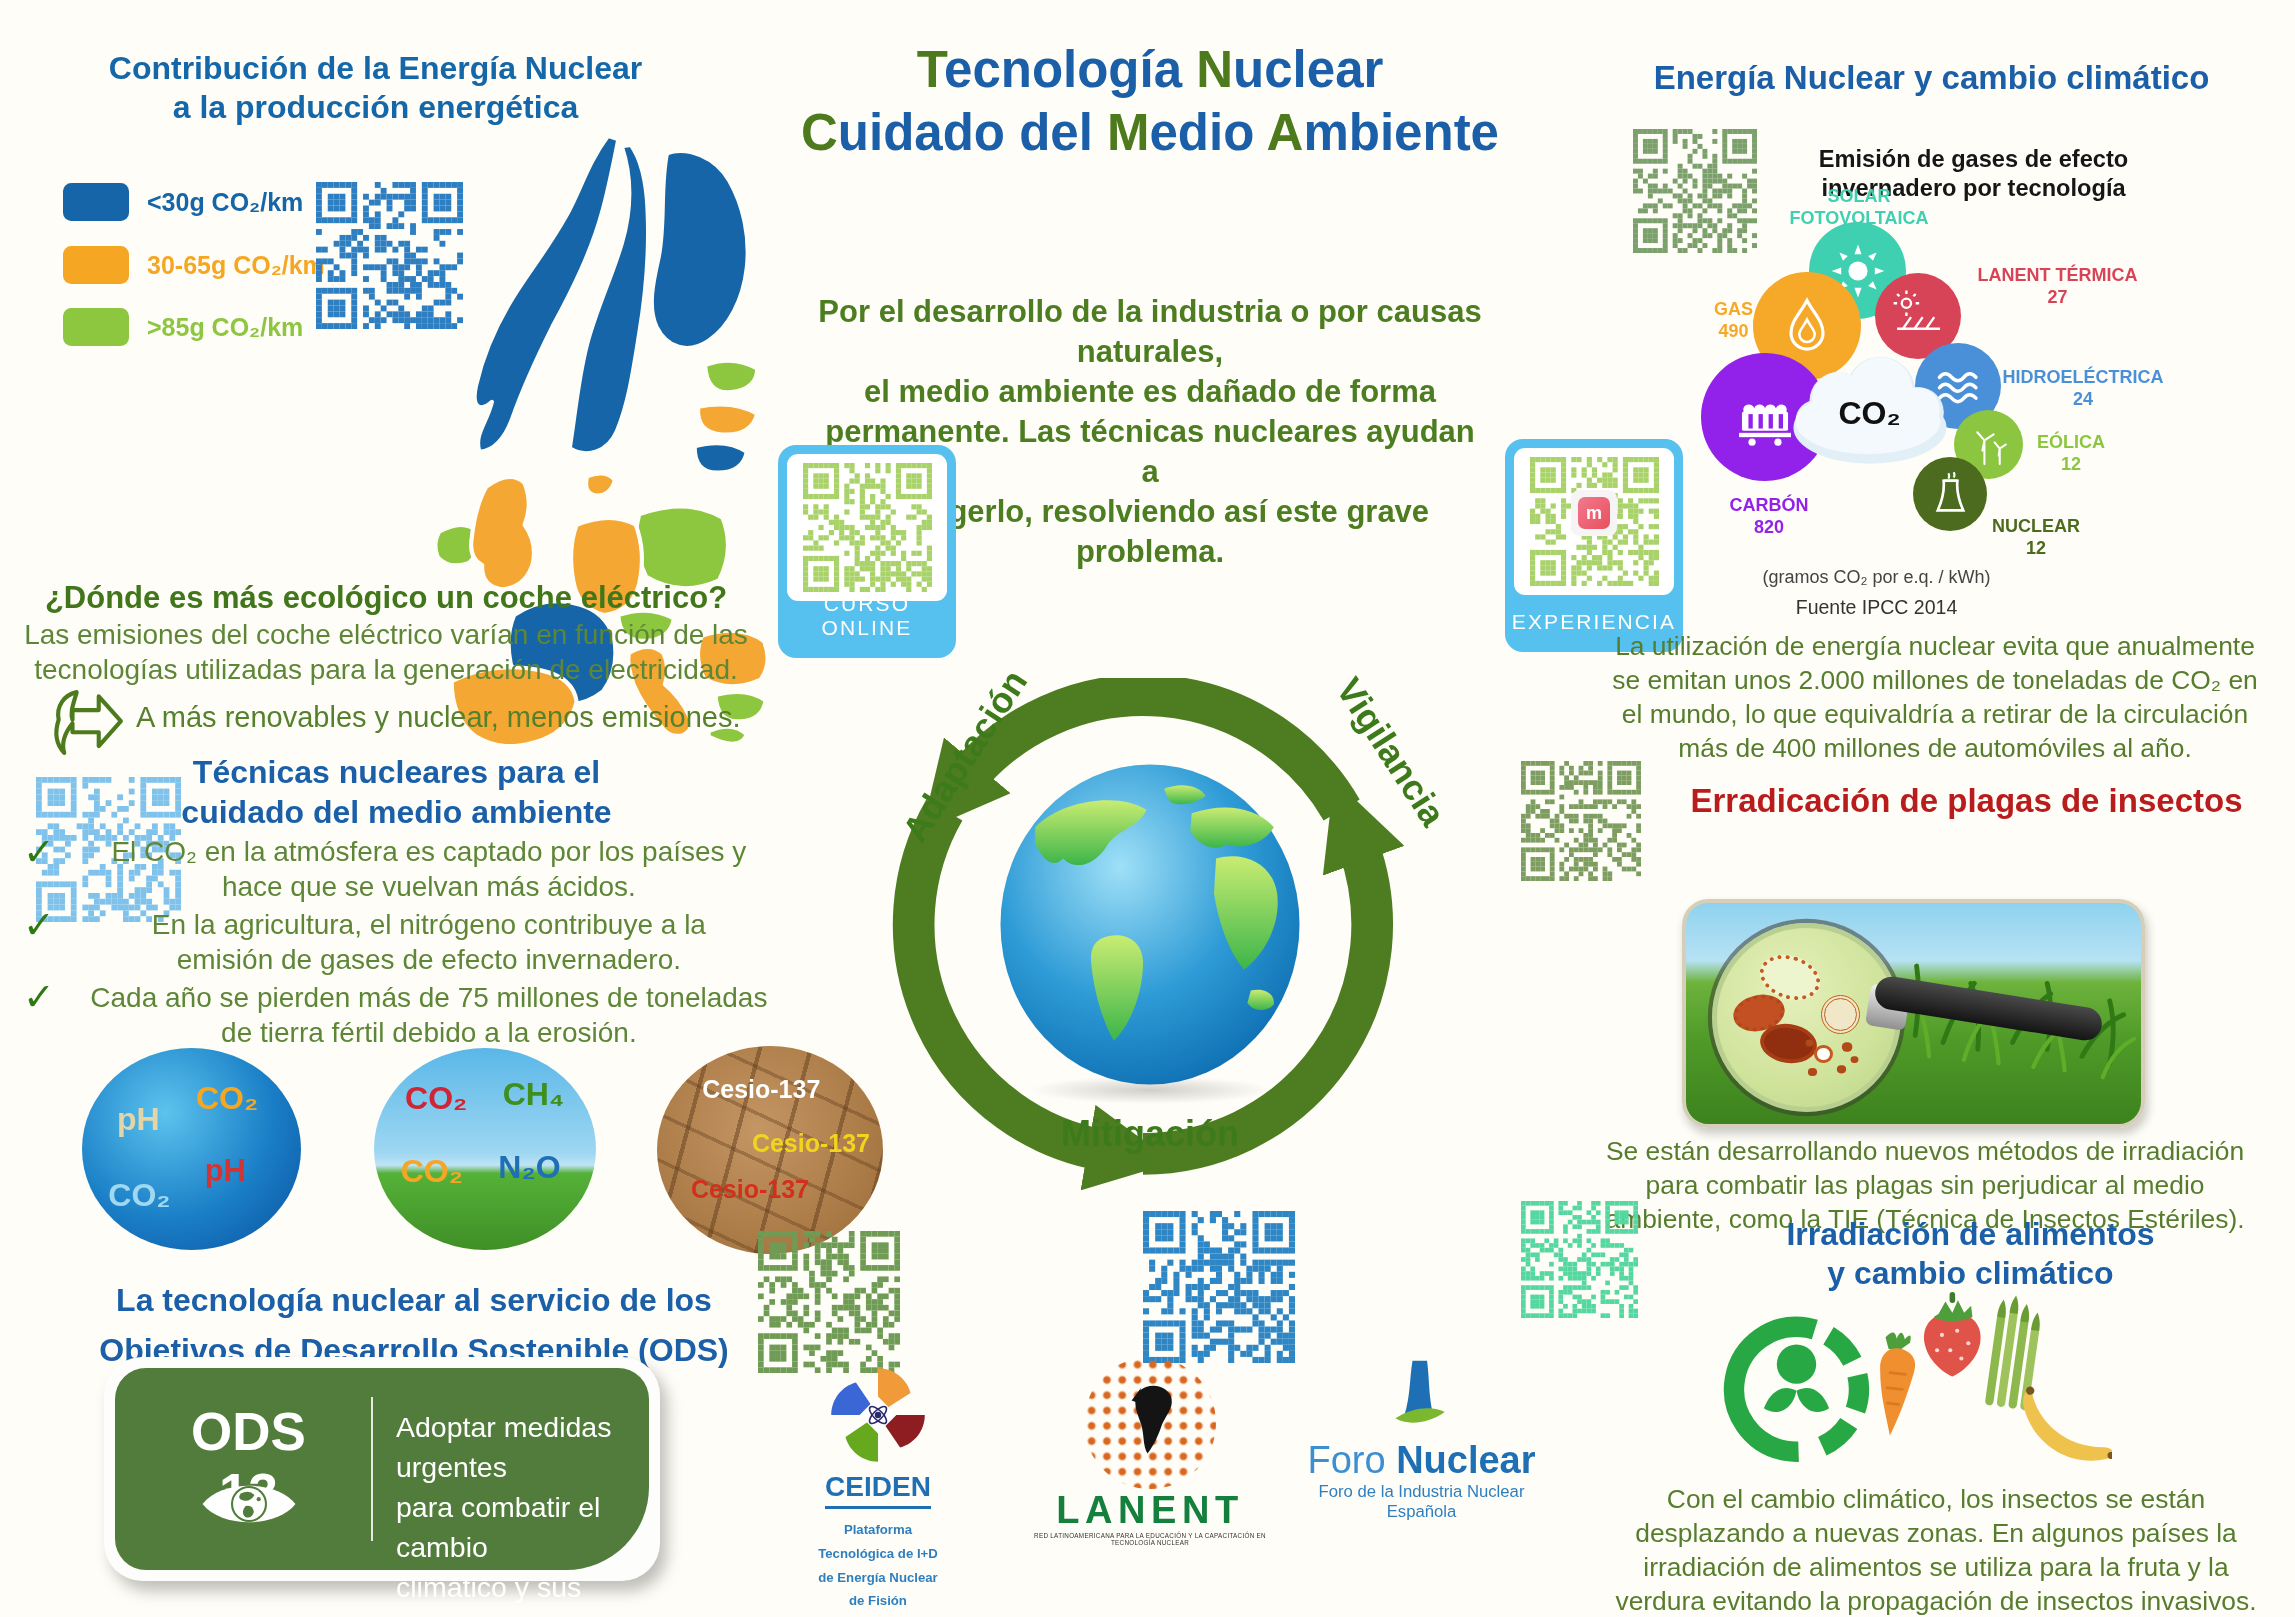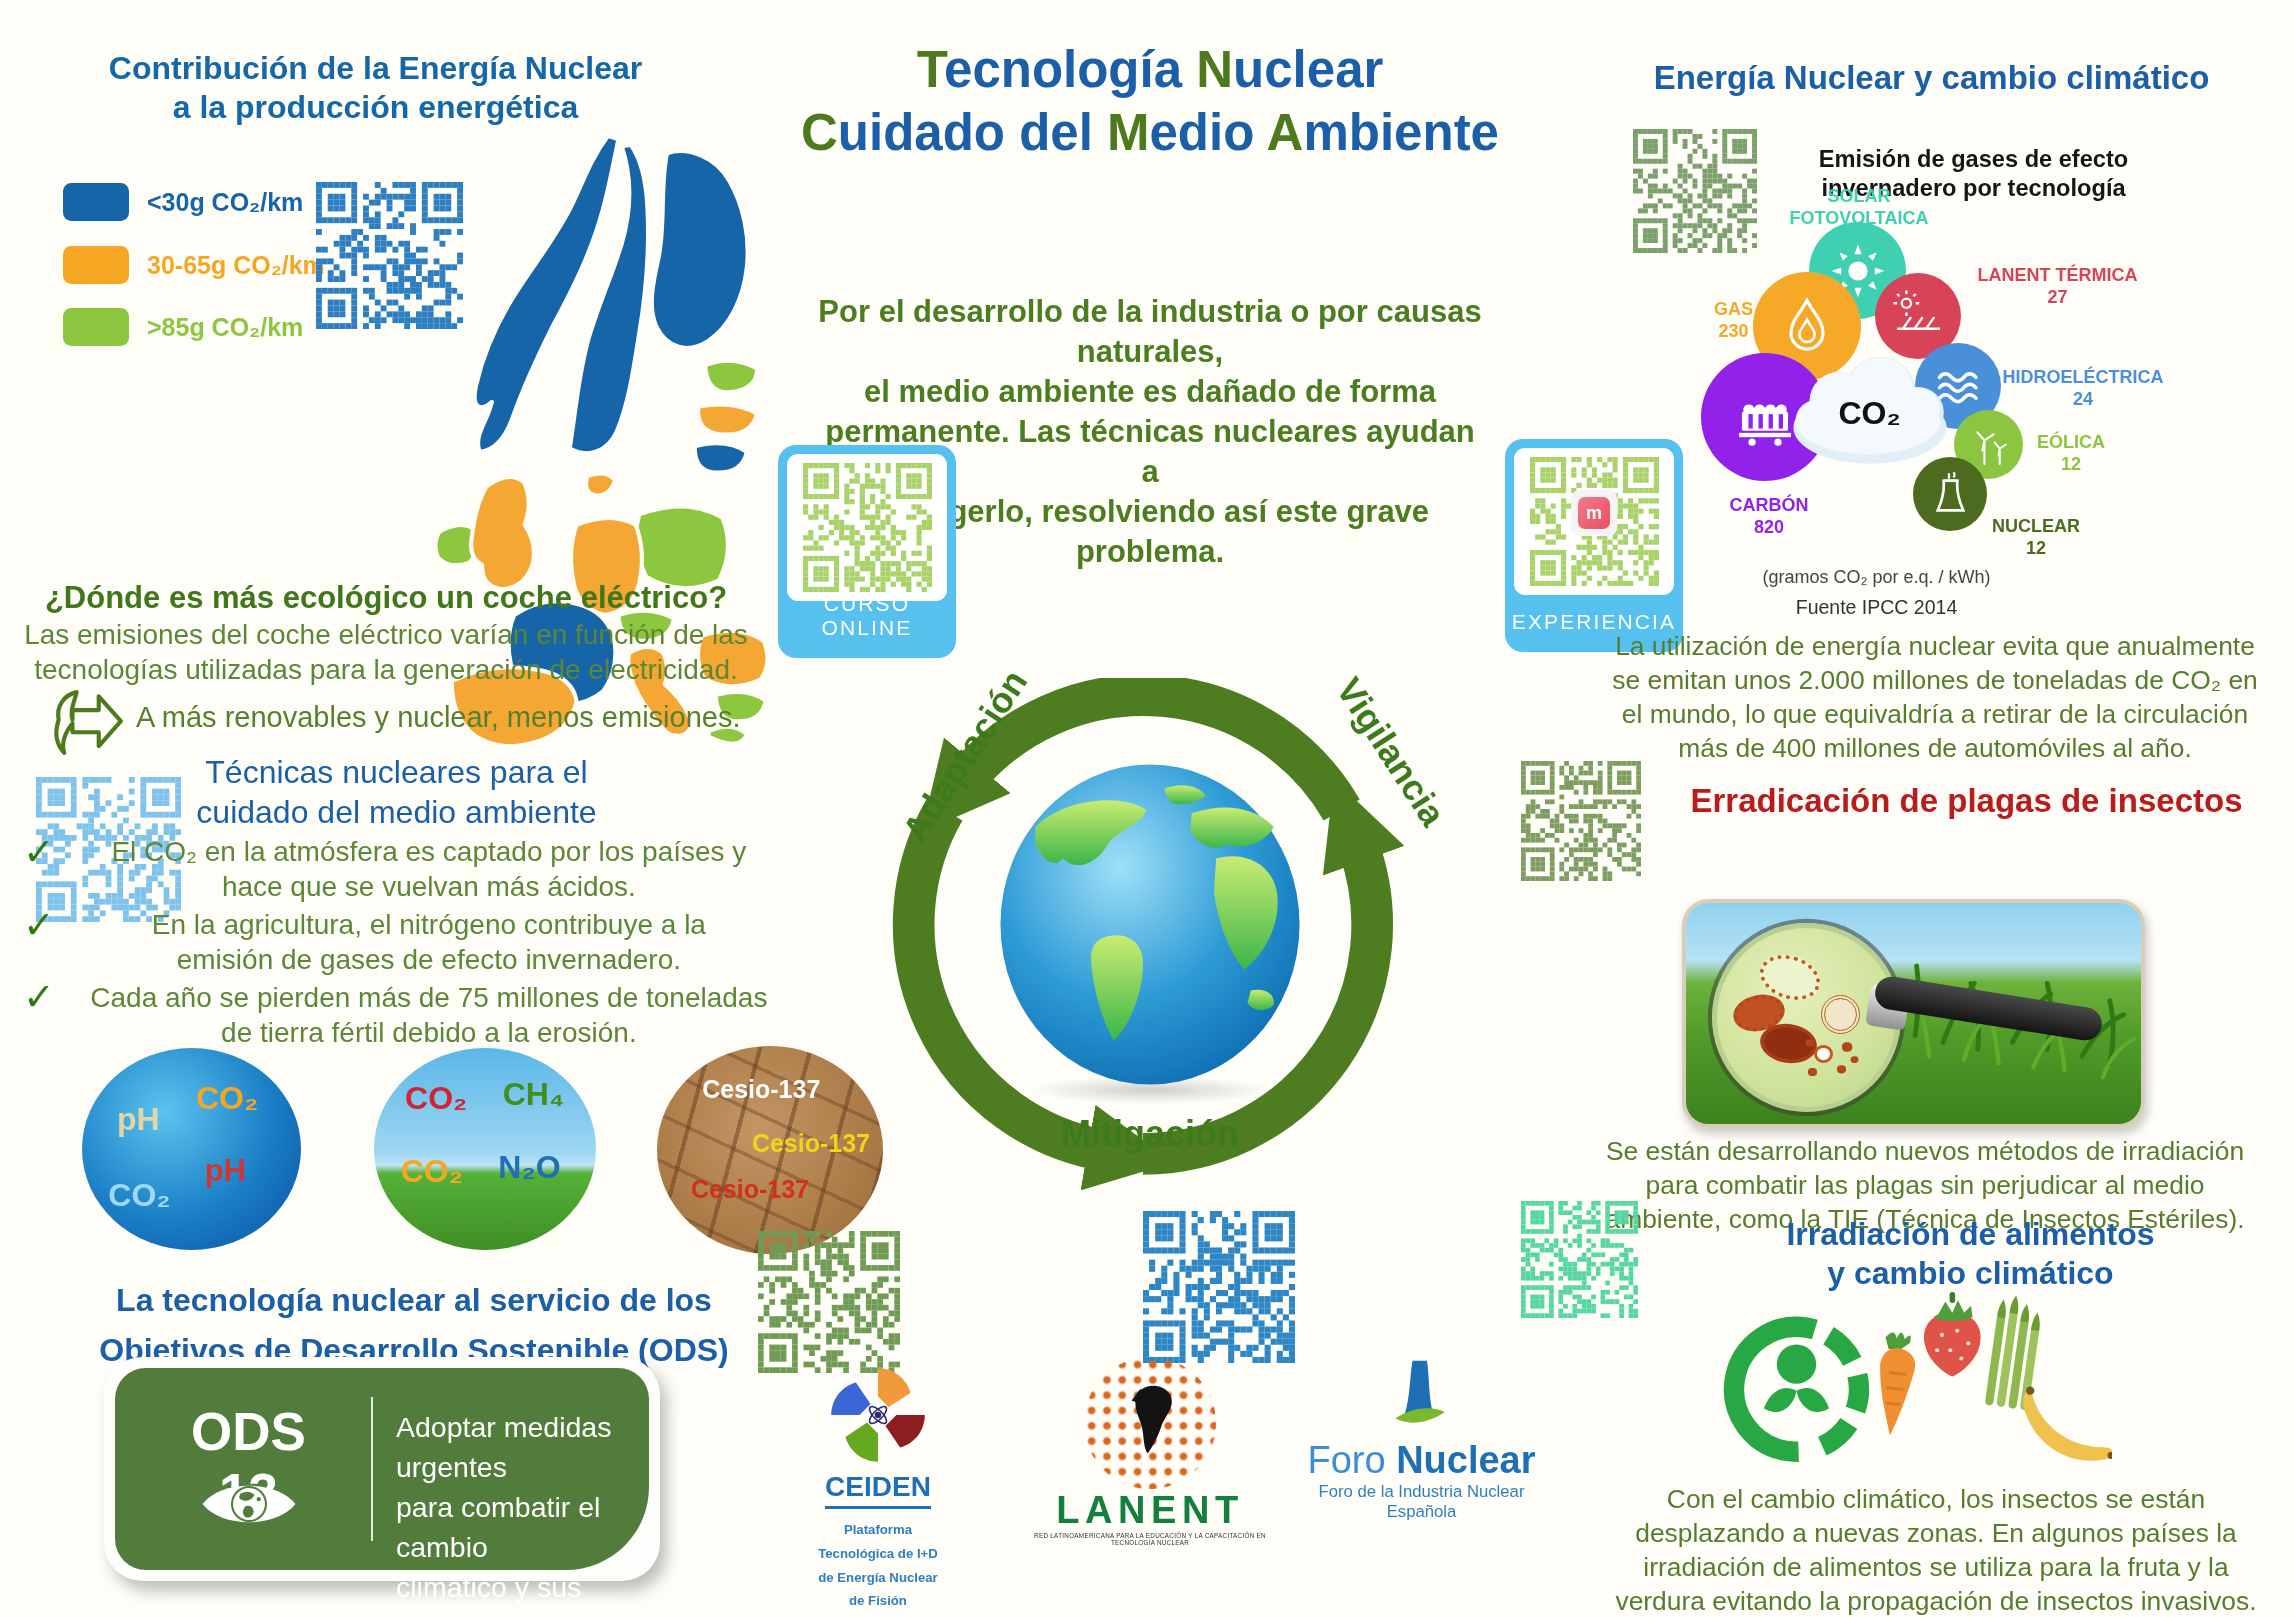--- a/index.html
+++ b/index.html
@@ -30,21 +30,21 @@
   .glogo{position:absolute;left:50%;top:74px;transform:translate(-50%,-50%);width:46px;height:46px;background:#f6f4f4;
          border-radius:8.3px;display:flex;align-items:center;justify-content:center}
   .glogo .pink{width:32px;height:32px;border-radius:7px;background:linear-gradient(135deg,#f2798d,#e8505e);
          display:flex;align-items:center;justify-content:center;color:#fff;font-weight:800;font-size:18px}
   
   .cycle-label{font-size:36px;font-weight:800;color:#3c7a1b}
   
   .car-h{left:14px;top:580px;width:744px;font-size:31px;font-weight:800;color:#41761b}
   .car-b{left:7px;top:617px;width:758px;font-size:28px;color:#5d8637;line-height:35px}
   .note{left:136px;top:701px;width:625px;font-size:29px;color:#55802c}
-  .tec-h{left:174px;top:752px;width:445px;font-size:32px;font-weight:400;color:#1a5fa8;line-height:40px}
+  .tec-h{left:174px;top:752px;width:445px;font-size:32px;font-weight:700;color:#1a5fa8;line-height:40px}
   .checks{left:17.4px;top:834px;width:771px}
   .check-item{position:relative;padding-left:52px;margin-bottom:2.8px}
   .tick{position:absolute;left:5.6px;top:-4.2px;font-size:38px;font-weight:800;color:#2e7a12}
   .check-text{font-size:28px;color:#5d8637;line-height:35px;text-align:center}
   
   .oval{border-radius:50%;overflow:hidden}
   .oval span{position:absolute;font-weight:700}
   .ov-ocean{background:radial-gradient(circle at 38% 32%,#5cc3ee,#1a7fc6 55%,#0a4f9e)}
   .ov-field{background:linear-gradient(180deg,#5ab7e8 0%,#9ed7f2 52%,#bfe3f5 58%,#55b138 62%,#3f8f26 100%)}
   .ov-earth{background:
@@ -2553,21 +2553,21 @@
 </svg>
 <div class="abs cloud-txt" style="left:1828px;top:395px;width:83px;text-align:center">CO₂</div>
 
 <div class="abs blbl ctr" style="left:1765px;top:186px;width:188px;color:#3fd0b2">
   <span>SOLAR FOTOVOLTAICA</span><br><span>48</span>
 </div>
 <div class="abs blbl ctr" style="left:1967px;top:265px;width:181px;color:#d84457">
   <span>LANENT TÉRMICA</span><br><span>27</span>
 </div>
 <div class="abs blbl ctr" style="left:1685px;top:299px;width:97px;color:#f6a829">
-  <span>GAS</span><br><span>230</span>
+  <span>GAS</span><br><span>490</span>
 </div>
 <div class="abs blbl ctr" style="left:1996px;top:367px;width:174px;color:#4a90d9">
   <span>HIDROELÉCTRICA</span><br><span>24</span>
 </div>
 <div class="abs blbl ctr" style="left:2019px;top:432px;width:104px;color:#8cc640">
   <span>EÓLICA</span><br><span>12</span>
 </div>
 <div class="abs blbl ctr" style="left:1977px;top:516px;width:118px;color:#4c6b1e">
   <span>NUCLEAR</span><br><span>12</span>
 </div>

